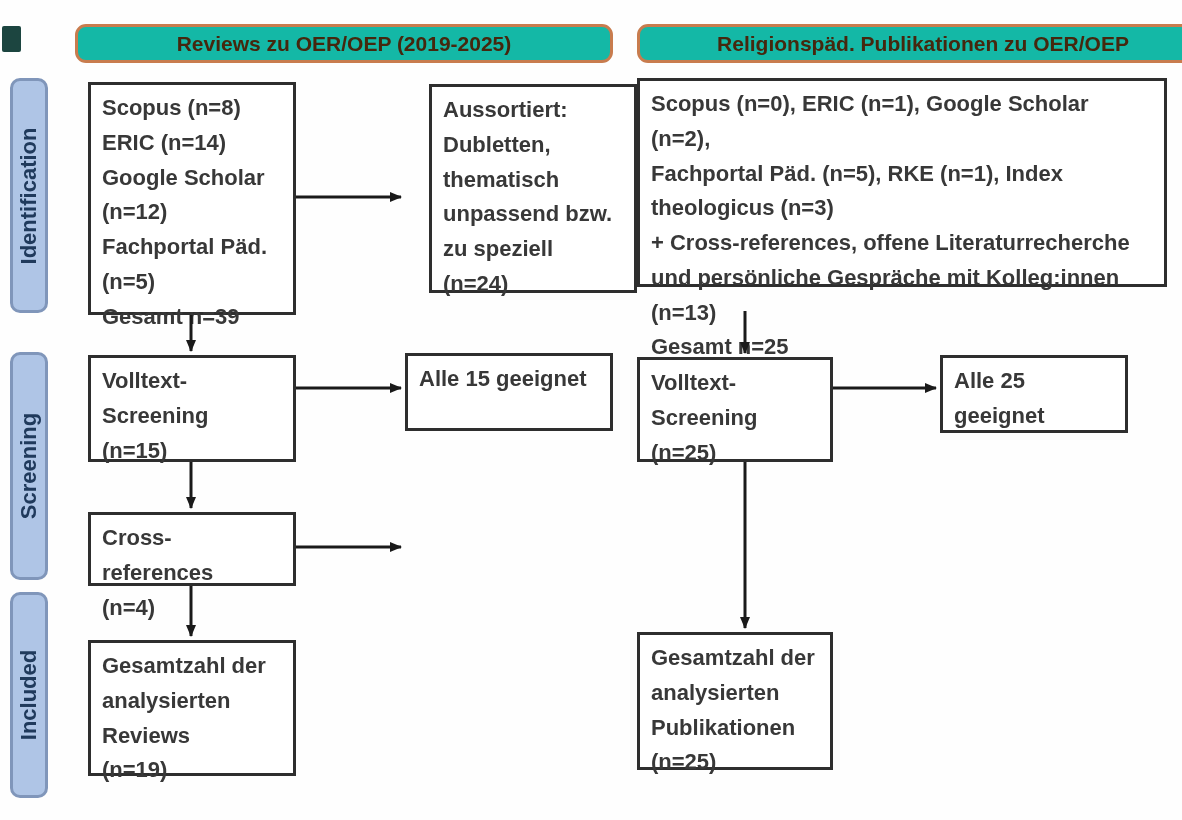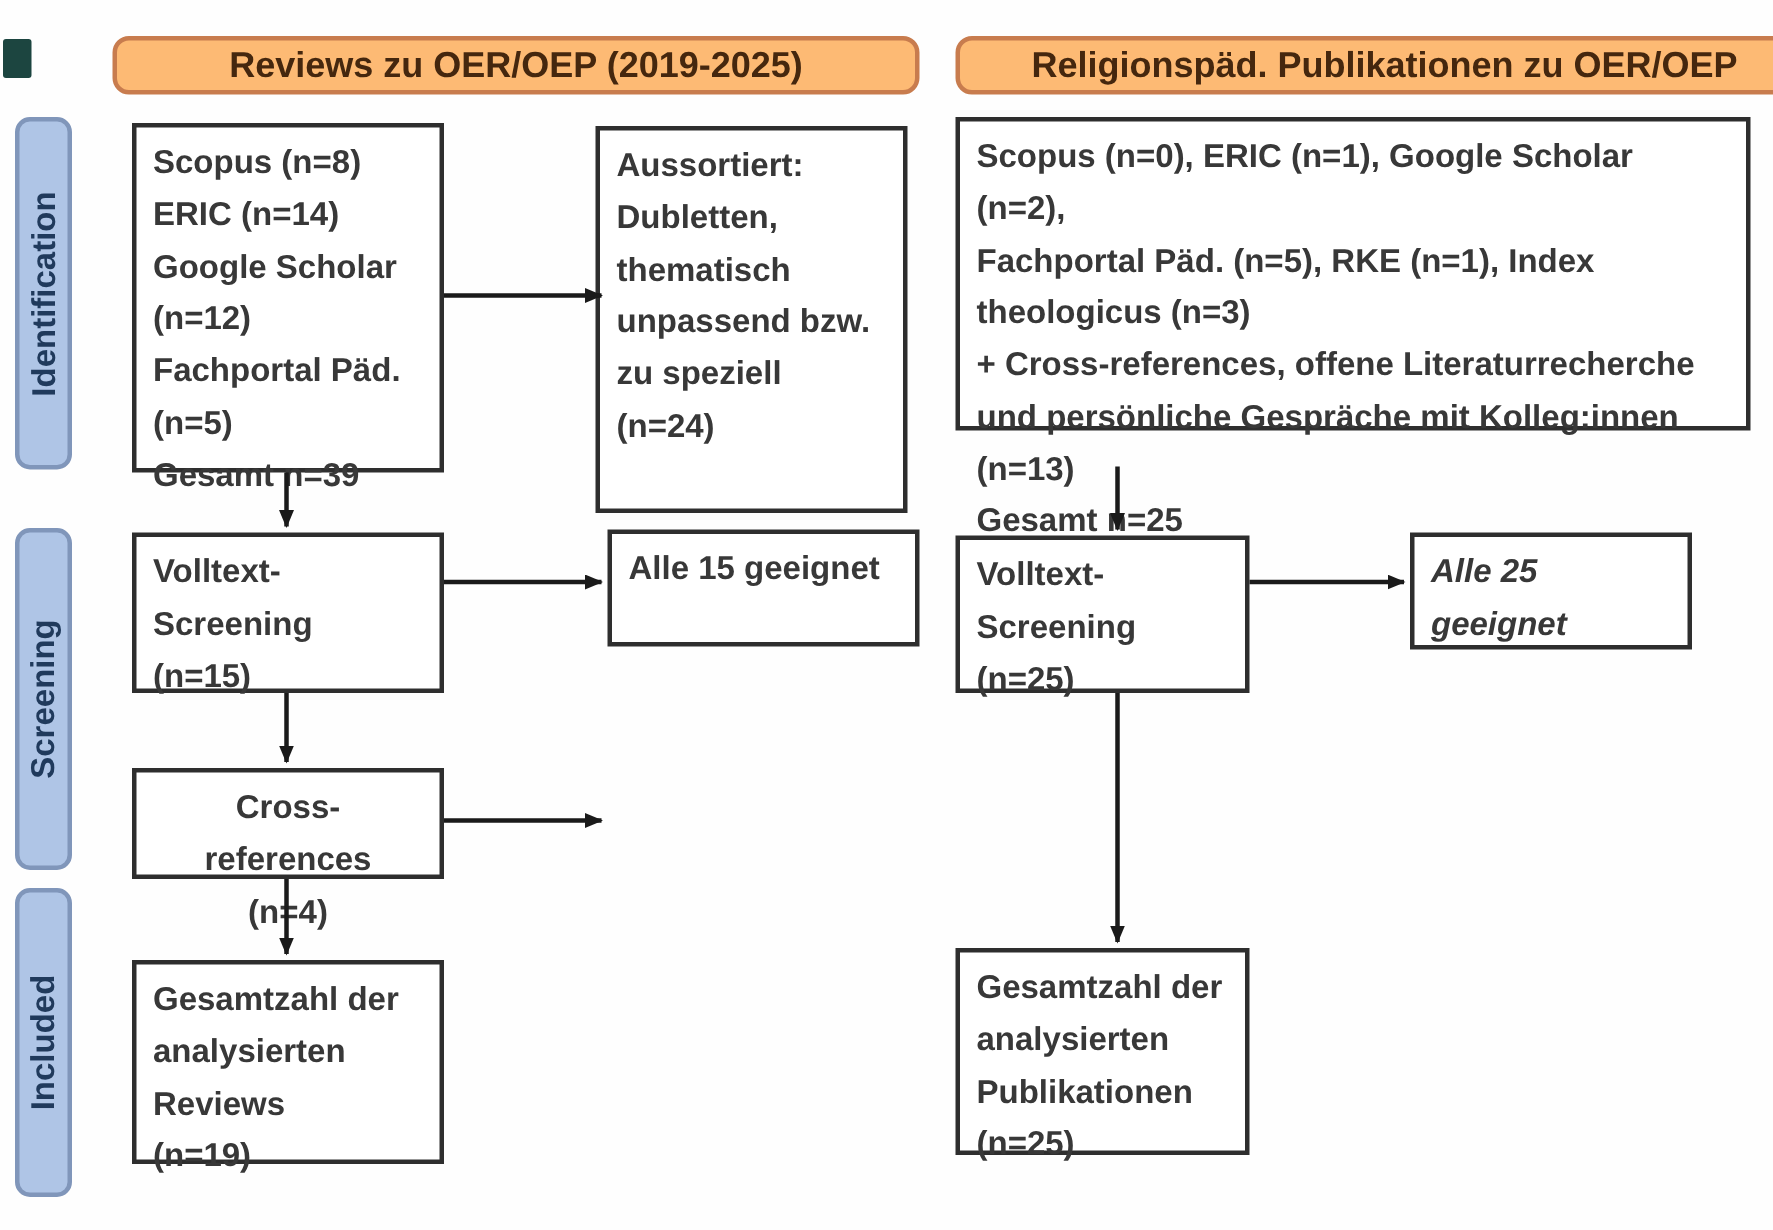--- a/index.html
+++ b/index.html
@@ -12,25 +12,25 @@
   .canvas { position: relative; width: 1182px; height: 820px; }
 
   .artifact {
     position: absolute; left: 2px; top: 26px;
     width: 19px; height: 26px;
     background: #1c4540; border-radius: 2px;
   }
 
   .hdr {
     position: absolute;
-    background: #fdba74;
+    background: #14b8a6;
     border: 3px solid #c87c4e;
     border-radius: 11px;
     display: flex; align-items: center; justify-content: center;
-    font-size: 24px; font-weight: bold; color: #45270e;
+    font-size: 21px; font-weight: bold; color: #45270e;
     box-sizing: border-box;
   }
   .hdr-left  { left: 75px;  top: 24px; width: 538px; height: 39px; }
   .hdr-right { left: 637px; top: 24px; width: 572px; height: 39px; }
 
   .stage {
     position: absolute; left: 10px; width: 38px;
     background: #afc5e6;
     border: 3px solid #8096ba;
     border-radius: 10px;
@@ -50,29 +50,29 @@
     position: absolute;
     background: #ffffff;
     border: 3px solid #2e2e2e;
     box-sizing: border-box;
     padding: 6px 11px;
     font-size: 22px; font-weight: bold; color: #383838;
     line-height: 1.58;
     white-space: pre-line;
   }
   .n-rev-sources   { left: 88px;  top: 82px;  width: 208px; height: 233px; }
-  .n-rev-excluded  { left: 397px; top: 84px;  width: 208px; height: 258px; }
+  .n-rev-excluded  { left: 429px; top: 84px;  width: 208px; height: 209px; }
   .n-rev-fulltext  { left: 88px;  top: 355px; width: 208px; height: 107px; }
   .n-rev-eligible  { left: 405px; top: 353px; width: 208px; height: 78px;  }
-  .n-rev-crossref  { left: 88px;  top: 512px; width: 208px; height: 74px; text-align: center;  }
+  .n-rev-crossref  { left: 88px;  top: 512px; width: 208px; height: 74px;  }
   .n-rev-added     { left: 405px; top: 510px; width: 208px; height: 77px;  }
   .n-rev-included  { left: 88px;  top: 640px; width: 208px; height: 136px; }
   .n-rel-sources   { left: 637px; top: 78px;  width: 530px; height: 209px; }
   .n-rel-fulltext  { left: 637px; top: 357px; width: 196px; height: 105px; }
-  .n-rel-eligible  { left: 940px; top: 355px; width: 188px; height: 78px; font-style: italic;  }
+  .n-rel-eligible  { left: 940px; top: 355px; width: 188px; height: 78px;  }
   .n-rel-included  { left: 637px; top: 632px; width: 196px; height: 138px; }
 
   svg.arrows {
     position: absolute; left: 0; top: 0;
     width: 1182px; height: 820px;
     pointer-events: none;
   }
   svg.arrows line { stroke: #1a1a1a; stroke-width: 3; }
 </style>
 </head>

